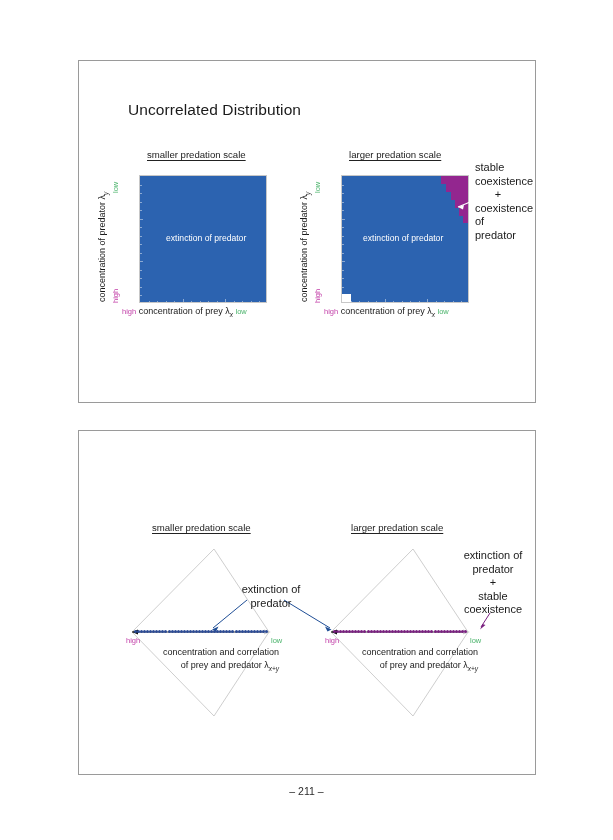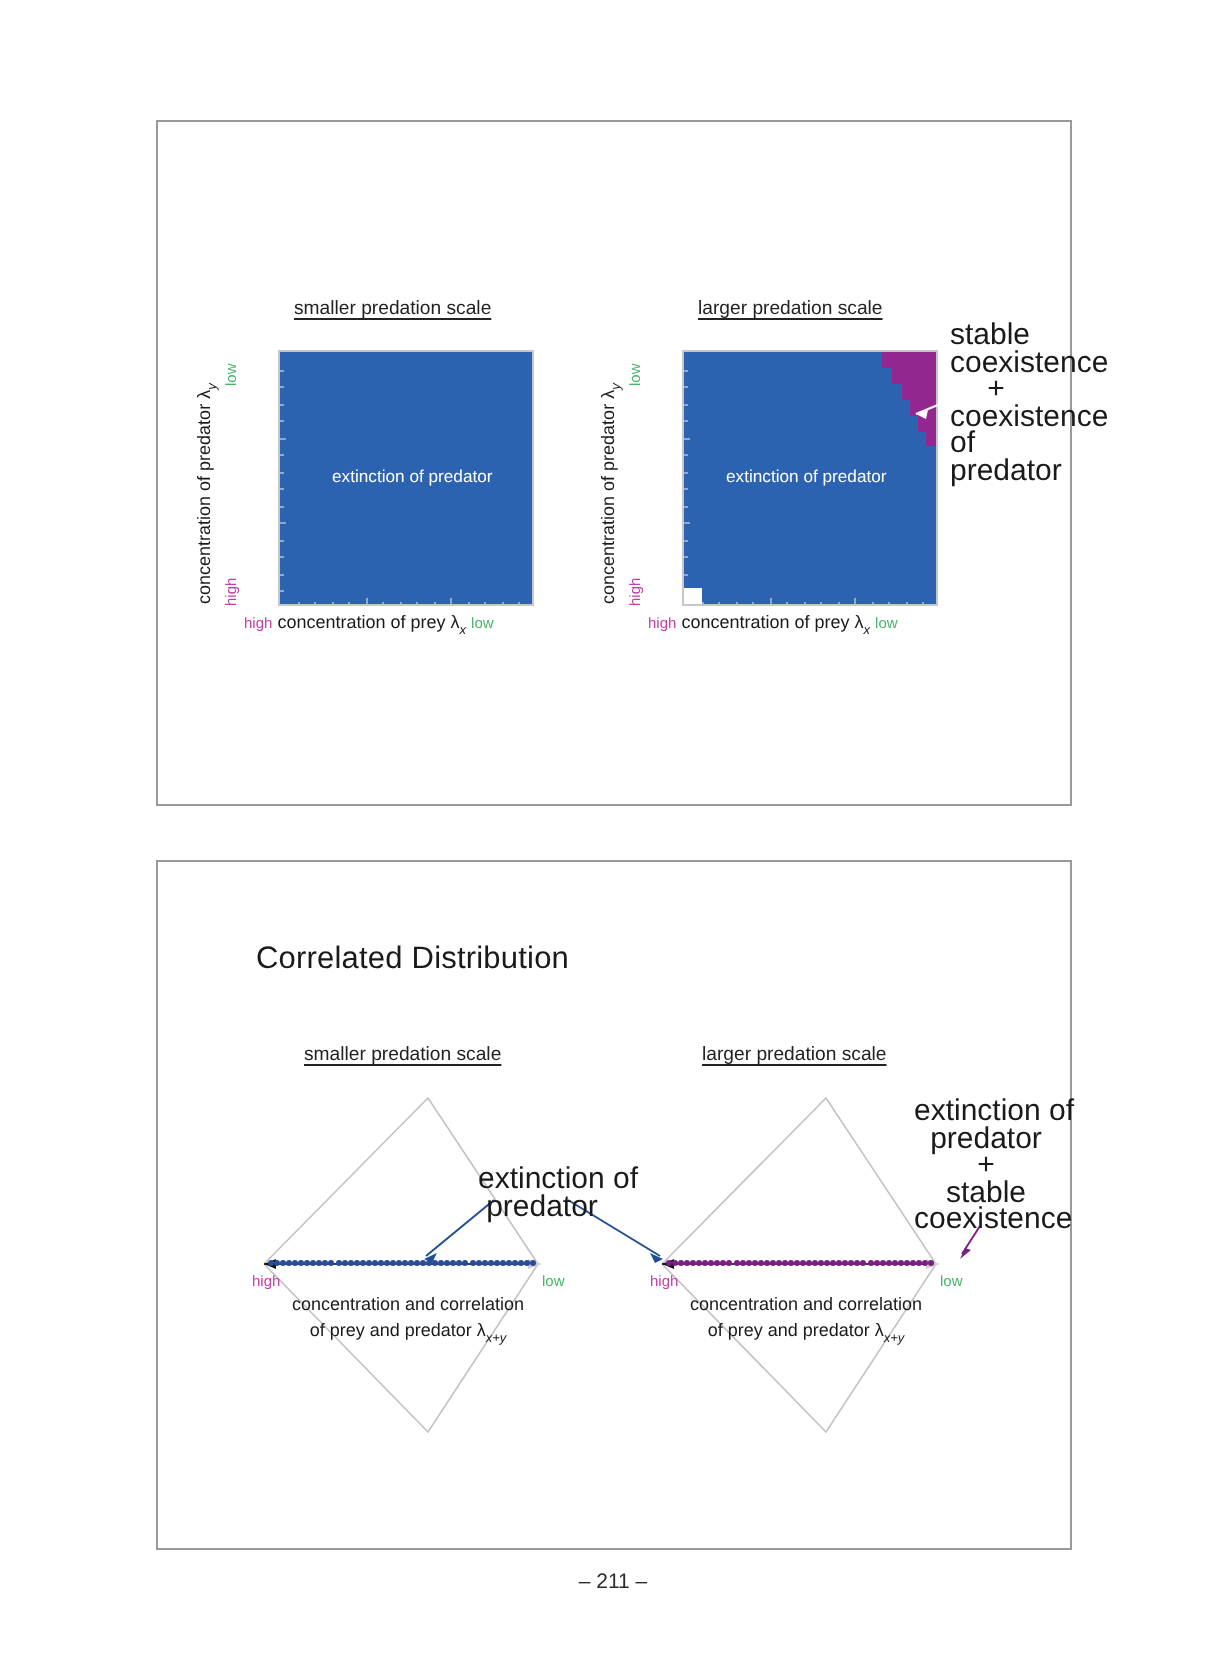--- a/index.html
+++ b/index.html
@@ -84,47 +84,48 @@
 
   .inplot-label{
     position:absolute;
     color:#ffffff;
     font-size:8.6px;
     white-space:nowrap;
   }
 
   .anno{
     position:absolute;
-    font-size:15px;
+    font-size:11px;
     line-height:13.5px;
     color:#1a1a1a;
     white-space:nowrap;
   }
   .anno.ctr{text-align:center;}
   .dot{position:absolute;width:3px;height:3px;border-radius:50%;}
 
   .cap2{
-    position:absolute;font-size:9px;line-height:13px;text-align:center;color:#1a1a1a;
+    position:absolute;font-size:9px;line-height:13px;text-align:right;color:#1a1a1a;
   }
   svg{position:absolute;left:0;top:0;overflow:visible;pointer-events:none;}
 
   .pagenum{
     position:absolute;
     left:0;right:0;
     top:785px;
     text-align:center;
     font-size:10.5px;
     color:#2b2b2b;
   }
 </style>
 </head>
 <body>
 
 <div class="slide" id="slide-1">
 
+  <div class="slide-title">Uncorrelated Distribution</div>
 
   <div class="panel-head" style="left:68px;top:88px;">smaller predation scale</div>
 
   <div class="panel-head" style="left:270px;top:88px;">larger predation scale</div>
 
   <div class="hm-wrap" style="left:60px;top:114px;">
     <div class="hm-frame">
       <div class="hm-blue"></div>
     <i class="tk" style="left: 8.53333px; bottom: 0px; width: 1px; height: 1.5px; background: rgba(255, 255, 255, 0.45);"></i>
         <i class="tk" style="top: 8.53333px; left: 0px; height: 1px; width: 1.5px; background: rgba(255, 255, 255, 0.45);"></i>
@@ -238,21 +239,20 @@
 
   <svg width="458" height="343">
     <line x1="396" y1="139" x2="379" y2="146" stroke="#ffffff" stroke-width="1.1"></line>
     <polygon points="379,146 385,144 384,148.5" fill="#ffffff"></polygon>
   </svg>
 
 </div>
 
 <div class="slide" id="slide-2">
 
-  <div class="slide-title">Correlated Distribution</div>
 
   <div class="panel-head" style="left:73px;top:91px;">smaller predation scale</div>
   <div class="panel-head" style="left:272px;top:91px;">larger predation scale</div>
 
   <svg width="458" height="345">
 
     <g>
       <polyline points="53,201 135,118 190,201 135,285 53,201" fill="none" stroke="#c2c2c2" stroke-width="0.8"></polyline>
       <line x1="53" y1="201" x2="190" y2="201" stroke="#3b3b3b" stroke-width="1"></line>
       <polygon points="53,201 59,198.5 59,203.5" fill="#111111"></polygon>

